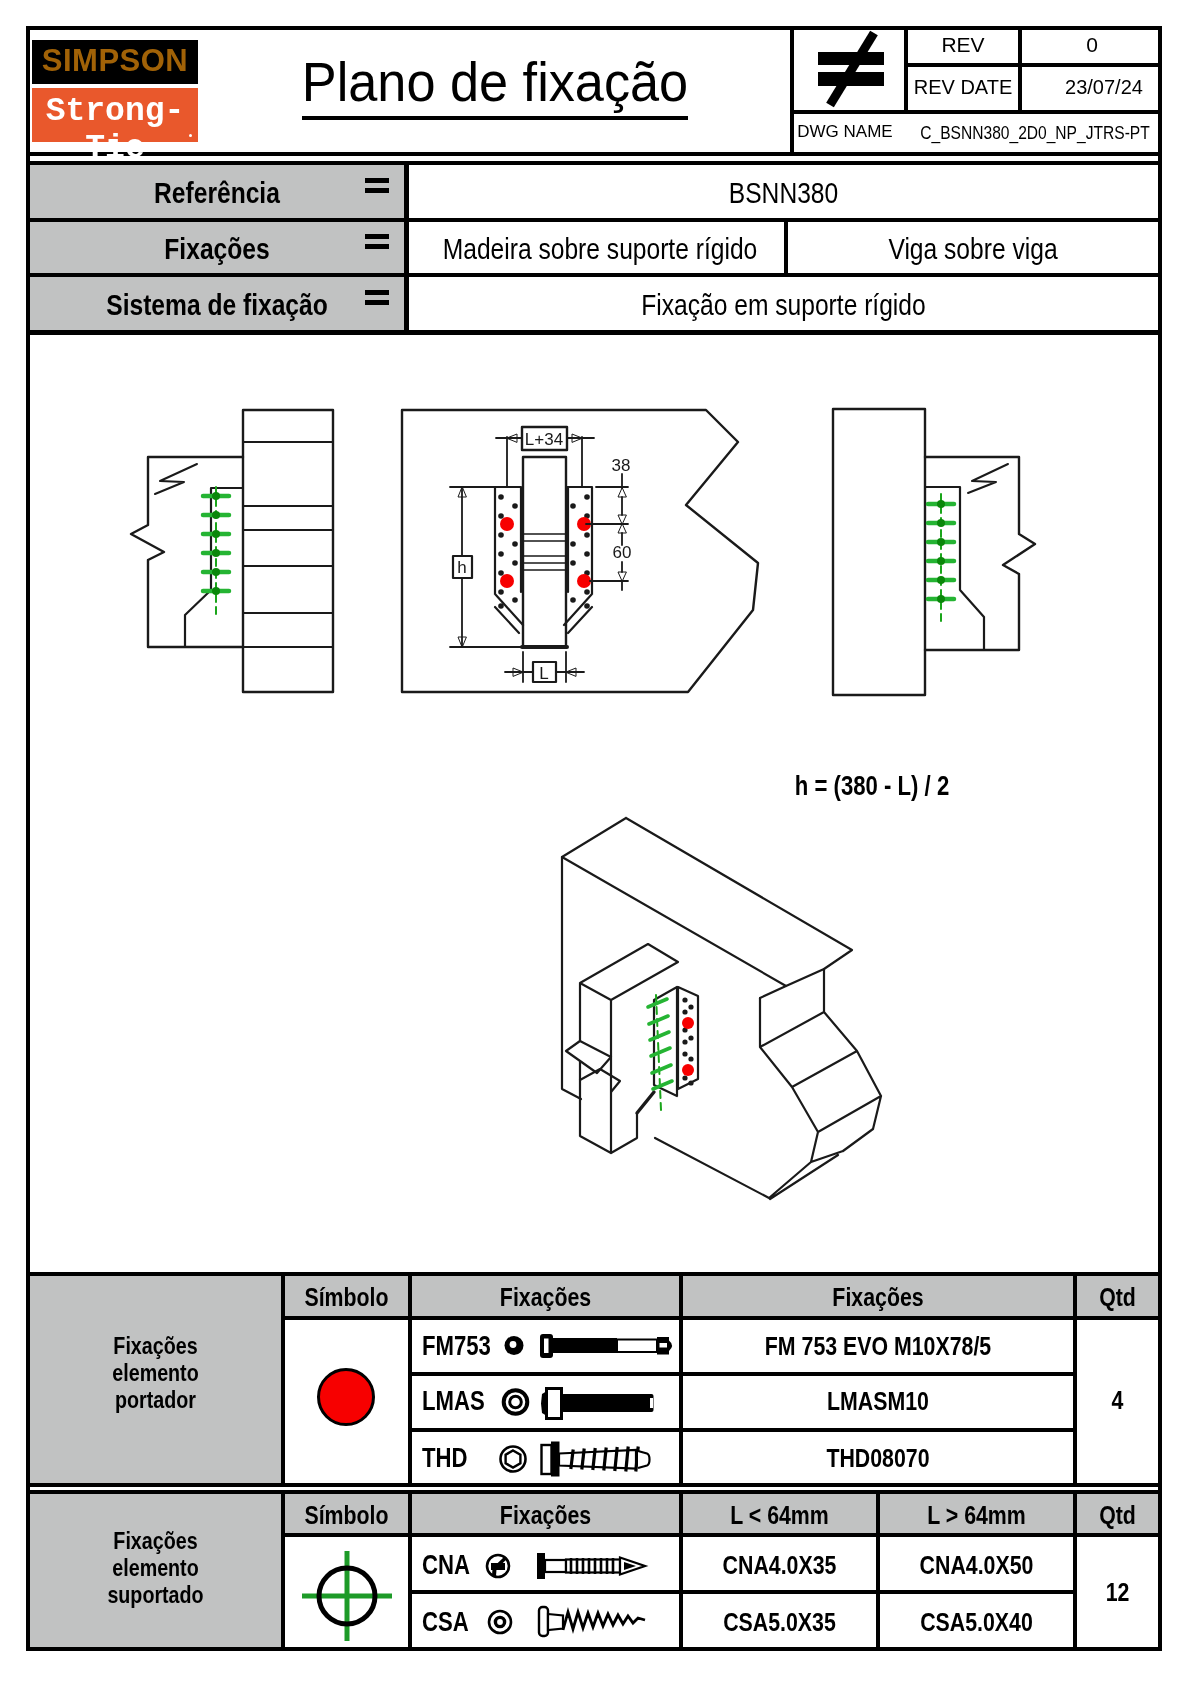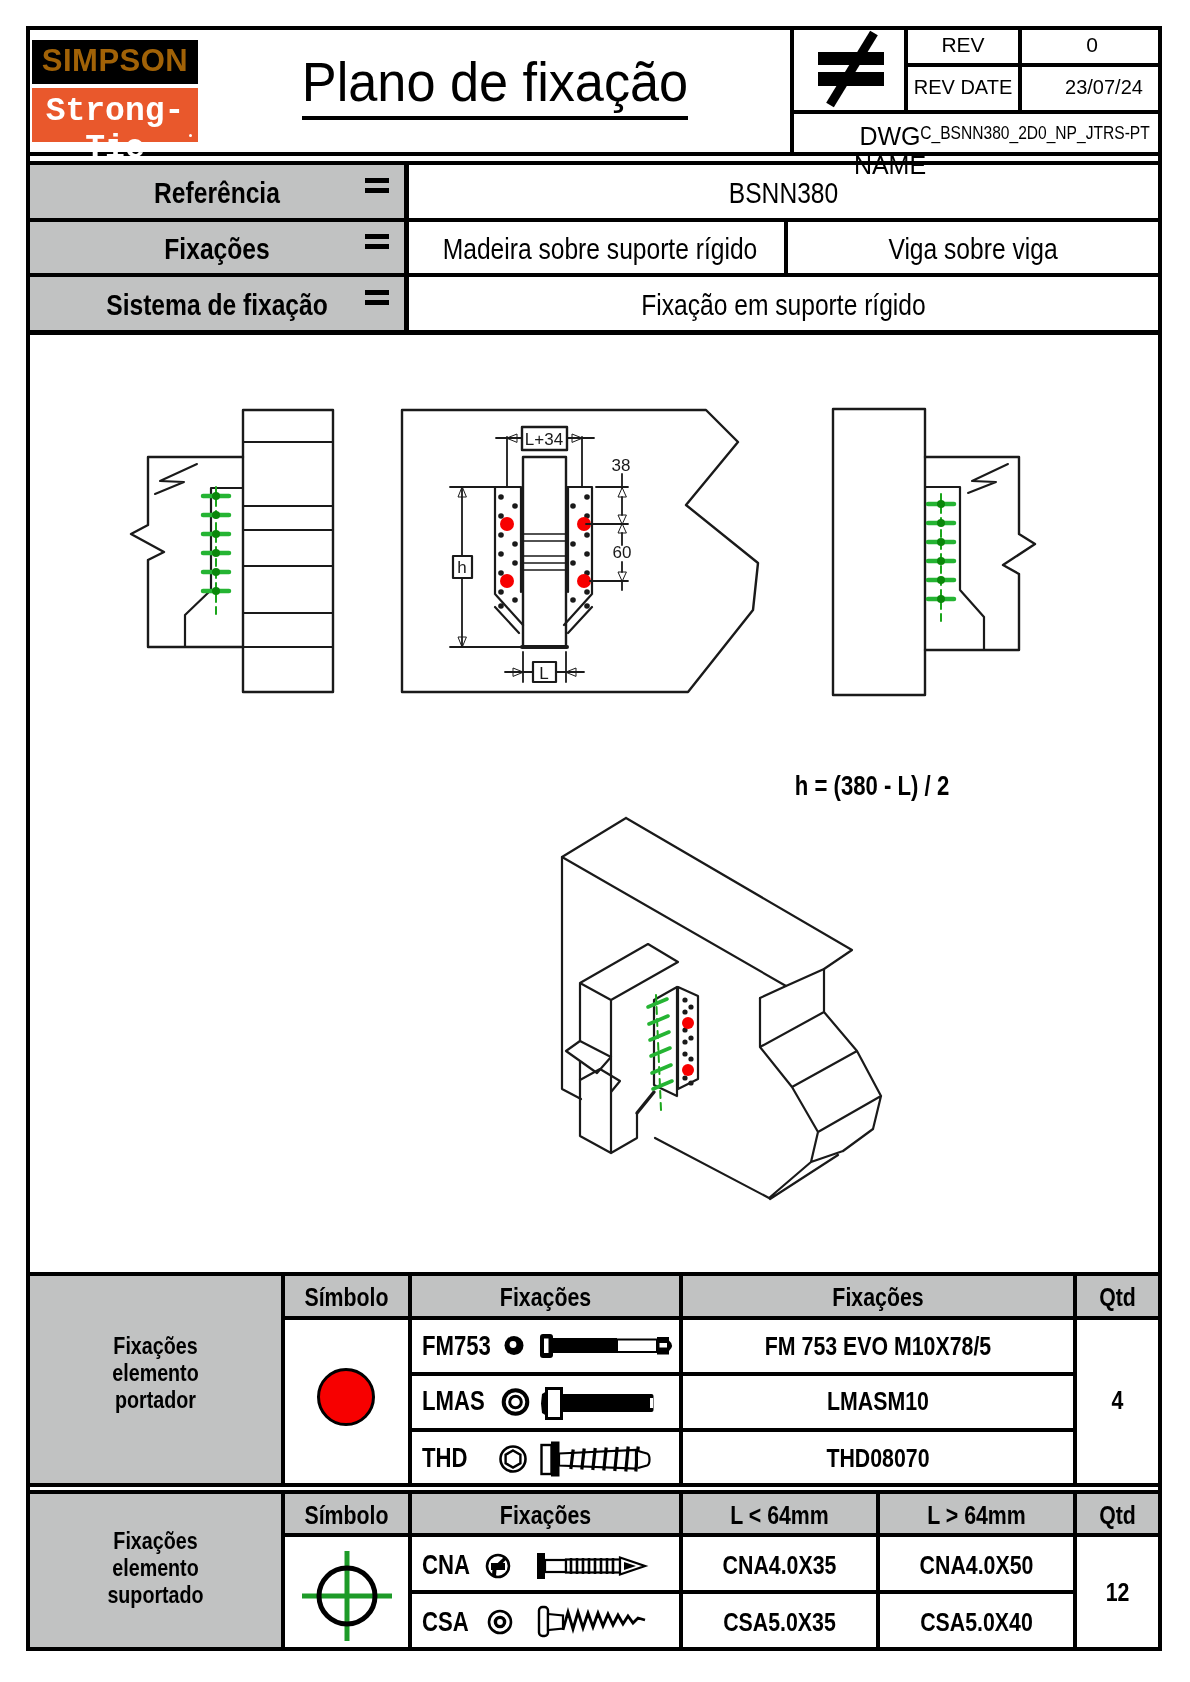--- a/index.html
+++ b/index.html
@@ -39,21 +39,21 @@
 <svg class="abs" style="left:794px;top:30px;" width="110" height="80" viewBox="0 0 110 80">
   <rect x="24" y="22" width="66" height="13" fill="#000"></rect>
   <rect x="24" y="42" width="66" height="14" fill="#000"></rect>
   <line x1="36" y1="75" x2="80" y2="3" stroke="#000" stroke-width="9"></line>
 </svg>
 
 <div class="ct" style="left:908px;top:33px;width:110px;font-size:21px;">REV</div>
 <div class="ct" style="left:1022px;top:33px;width:140px;font-size:21px;">0</div>
 <div class="ct" style="left:908px;top:76px;width:110px;font-size:20px;">REV DATE</div>
 <div class="ct" style="left:1022px;top:76px;width:164px;font-size:20px;">23/07/24</div>
-<div class="ct" style="left:794px;top:122px;width:110px;font-size:25px;padding-left:41px;">DWG NAME</div>
+<div class="ct" style="left:749px;top:122px;width:110px;font-size:17px;padding-left:41px;">DWG NAME</div>
 <div class="ct nw" style="left:885px;top:122px;width:300px;font-size:19px;">C_BSNN380_2D0_NP_JTRS-PT</div>
 
 <div class="gy" style="left:30px;top:165px;width:374px;height:53px;"></div>
 <div class="gy" style="left:30px;top:222px;width:374px;height:51px;"></div>
 <div class="gy" style="left:30px;top:277px;width:374px;height:53px;"></div>
 <div class="bk" style="left:26px;top:218px;width:1136px;height:4px;"></div>
 <div class="bk" style="left:26px;top:273px;width:1136px;height:4px;"></div>
 <div class="bk" style="left:26px;top:330px;width:1136px;height:5px;"></div>
 <div class="bk" style="left:404px;top:165px;width:5px;height:165px;"></div>
 <div class="bk" style="left:784px;top:222px;width:4px;height:51px;"></div>

